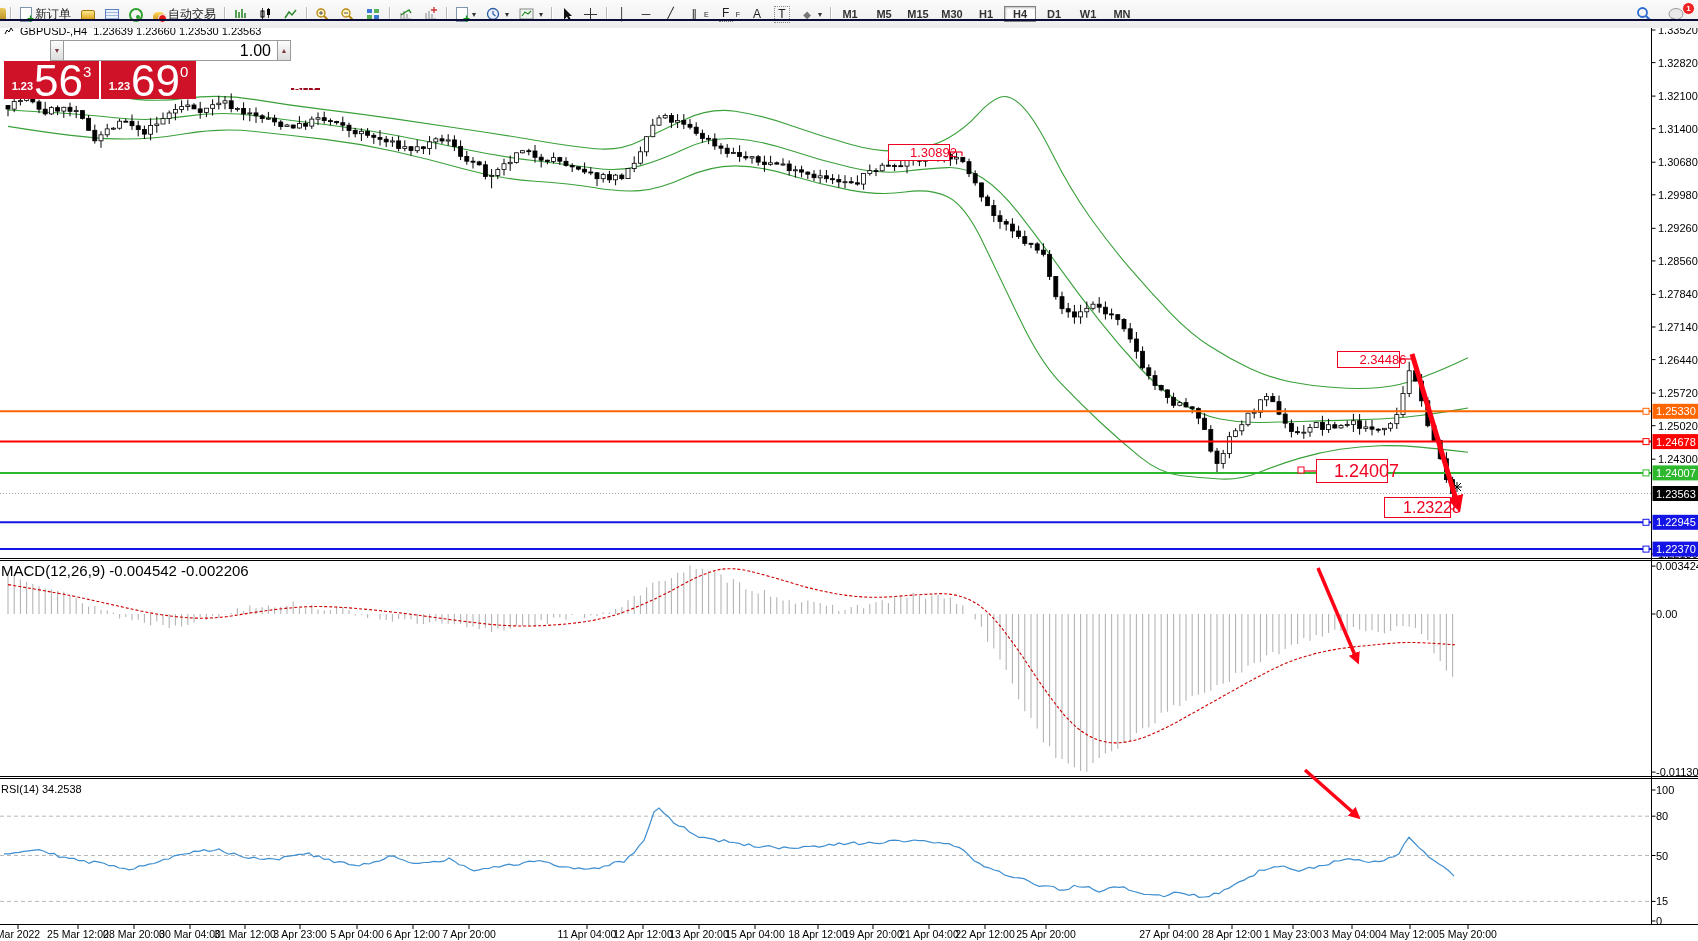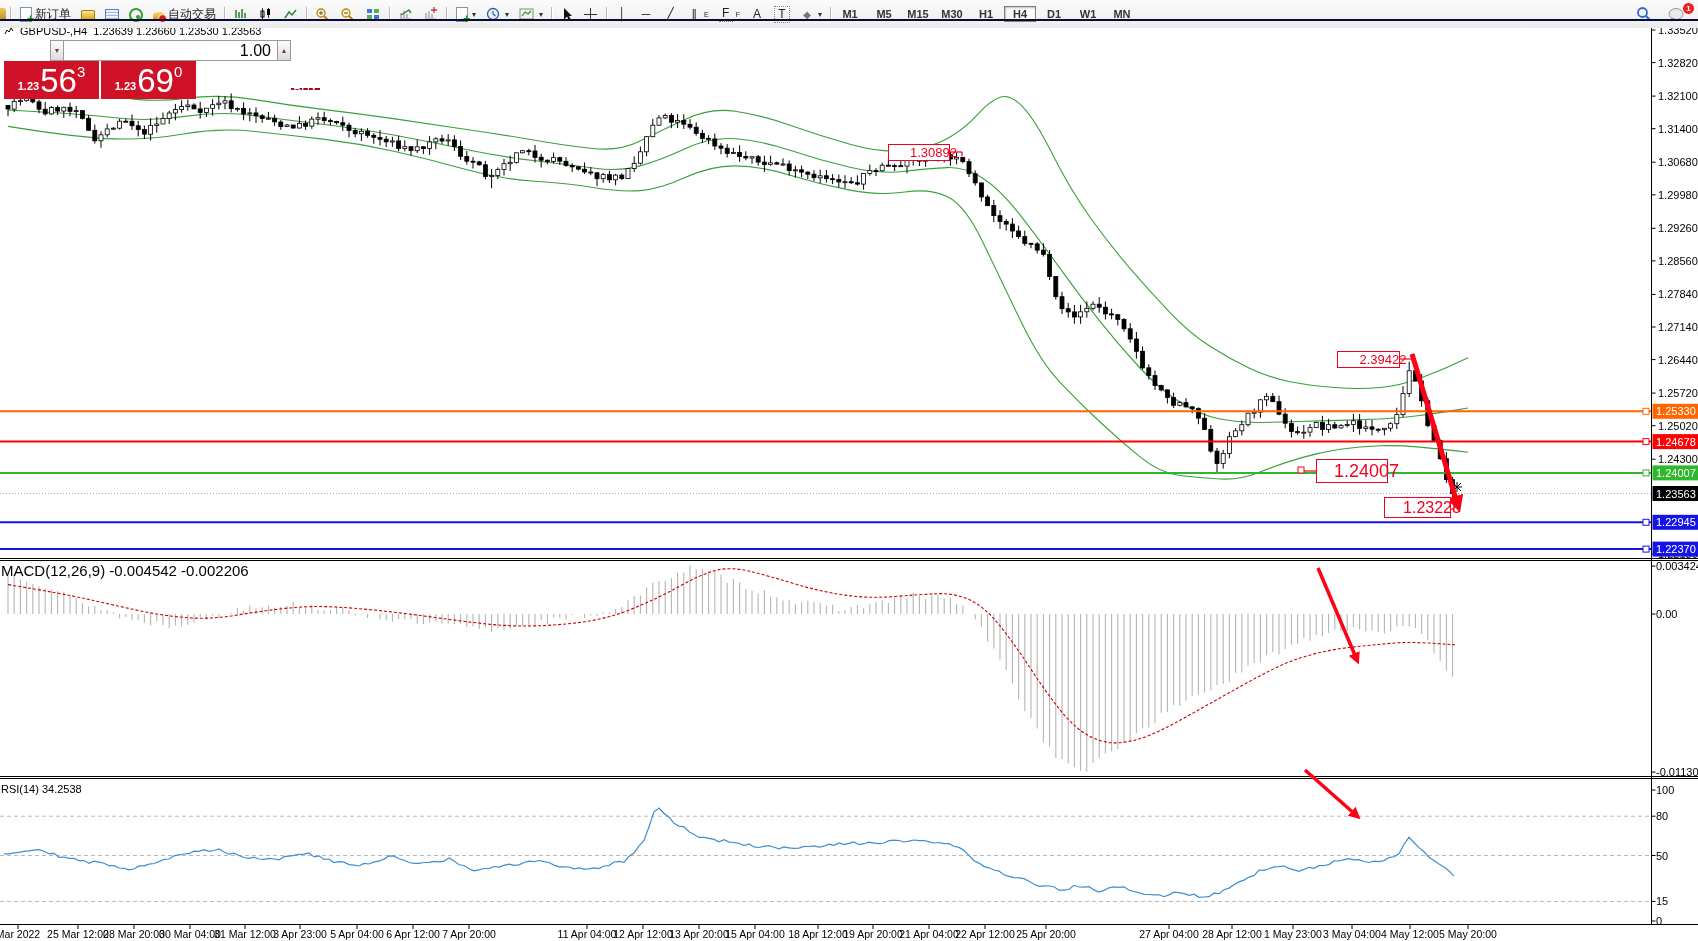--- a/index.html
+++ b/index.html
@@ -41,21 +41,21 @@
   #tp-row1{display:flex;height:21px;}
   .tp-btn{background:linear-gradient(#ef4254,#c50e26);color:#fff;font-size:12px;display:flex;align-items:center;justify-content:center;flex:none;border:1px solid #9d0a1e;box-sizing:border-box;margin-top:48px;}
   #tp-sell-btn{width:46px;}#tp-buy-btn{width:29px;}
   .spin{width:14px;background:linear-gradient(#fdfdfd,#dcdcdc);border:1px solid #9a9a9a;box-sizing:border-box;
         font-size:7px;color:#7a3b45;display:flex;align-items:center;justify-content:center;flex:none;}
   #tp-vol{flex:1;border:1px solid #9a9a9a;border-left:none;border-right:none;box-sizing:border-box;background:#fff;
           font-size:16px;color:#000;text-align:right;padding:0 6px 0 0;font-family:"Liberation Sans",sans-serif;}
   #tp-row2{display:flex;height:38px;margin-top:0;}
   .tp-price{background:#d01228;color:#fff;width:95px;flex:none;display:flex;align-items:flex-end;justify-content:center;padding-bottom:2px;}
   .tp-price .small{font-size:11px;font-weight:bold;line-height:22px;margin-right:1px;}
-  .tp-price .big{font-size:33px;line-height:33px;font-weight:normal;margin-top:15px;}
+  .tp-price .big{font-size:44px;line-height:33px;font-weight:normal;margin-top:15px;}
   .tp-price .sup{font-size:15px;line-height:15px;align-self:flex-start;margin-top:3px;}
   #tp-div{width:2px;background:#fff;flex:none;}
 </style>
 </head>
 <body>
 
 <div id="screen">
 
   <div id="toolbar">
     <span class="ico sliver"></span>
@@ -1118,17 +1118,17 @@
           <span class="sup">0</span>
       </div>
     </div>
   </div>
 
   <div id="macd-label">MACD(12,26,9) -0.004542 -0.002206</div>
   <div id="rsi-label">RSI(14) 34.2538</div>
 
   <div id="annotations">
       <div class="ann" style="left: 888px; top: 144px; width: 62px; height: 17px; font-size: 13px;">1.30892</div>
-      <div class="ann" style="left: 1337px; top: 351px; width: 63px; height: 17px; font-size: 13px;">2.39422</div>
+      <div class="ann" style="left: 1337px; top: 351px; width: 63px; height: 17px; font-size: 13px;">2.34486</div>
       <div class="ann" style="left: 1316px; top: 459px; width: 72px; height: 24px; font-size: 18px;">1.24007</div>
       <div class="ann" style="left: 1384px; top: 497px; width: 67px; height: 21px; font-size: 16px;">1.23228</div>
     </div>
 </div>
 
 </body></html>

